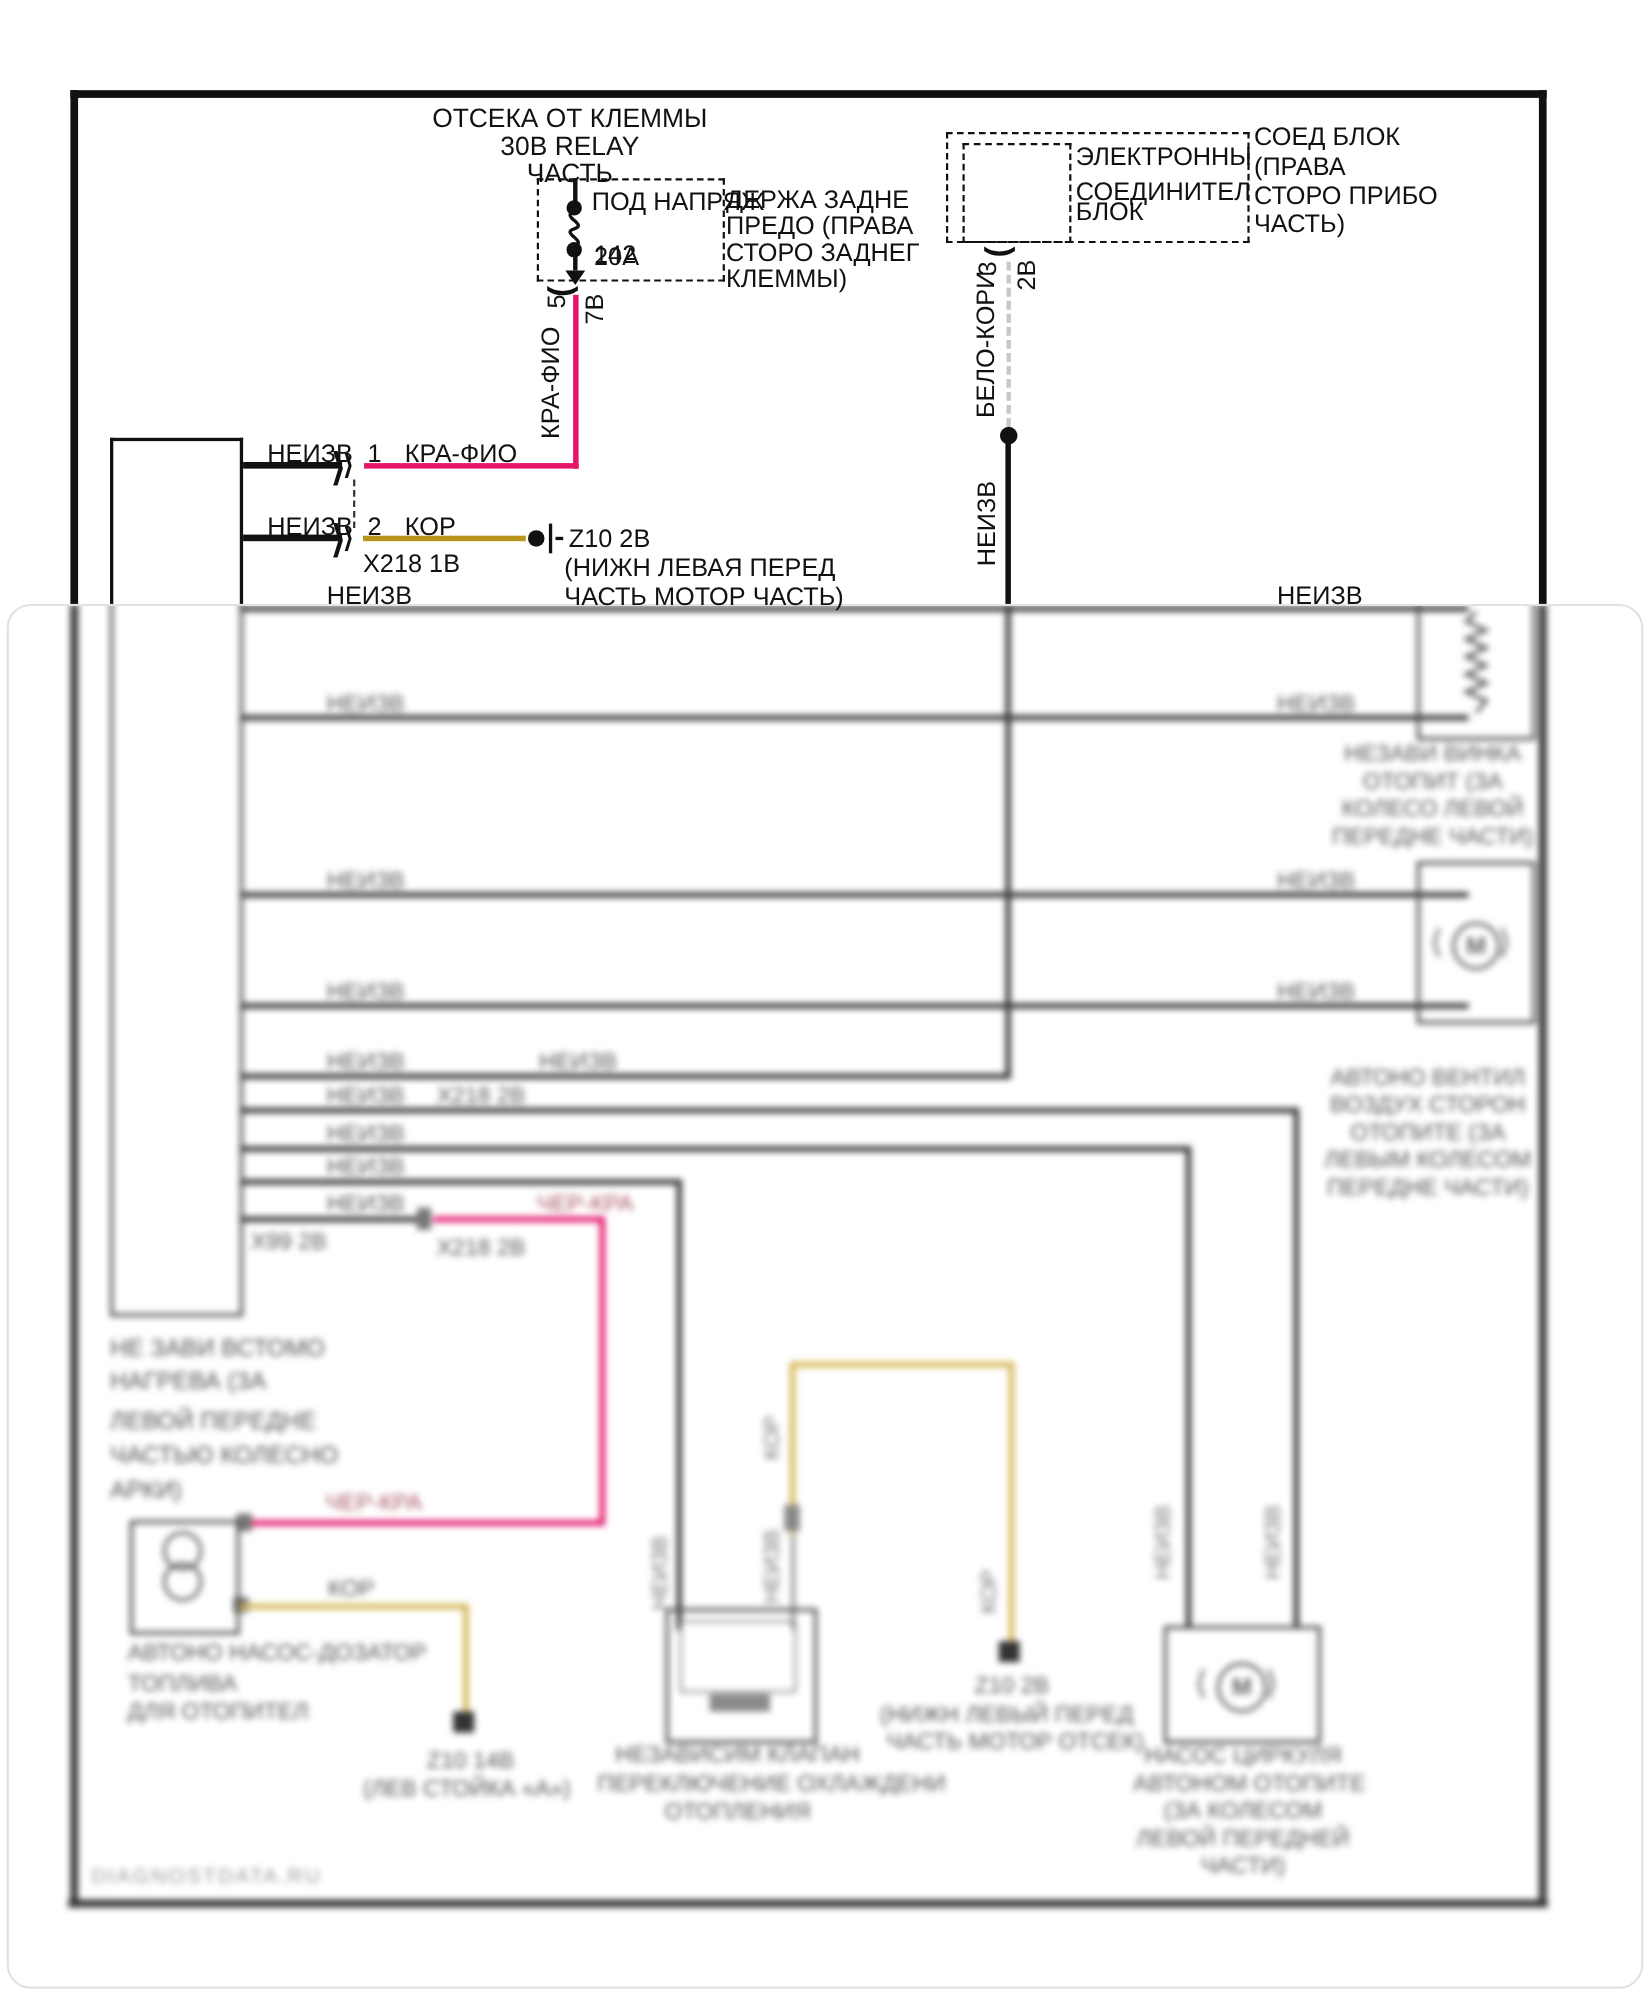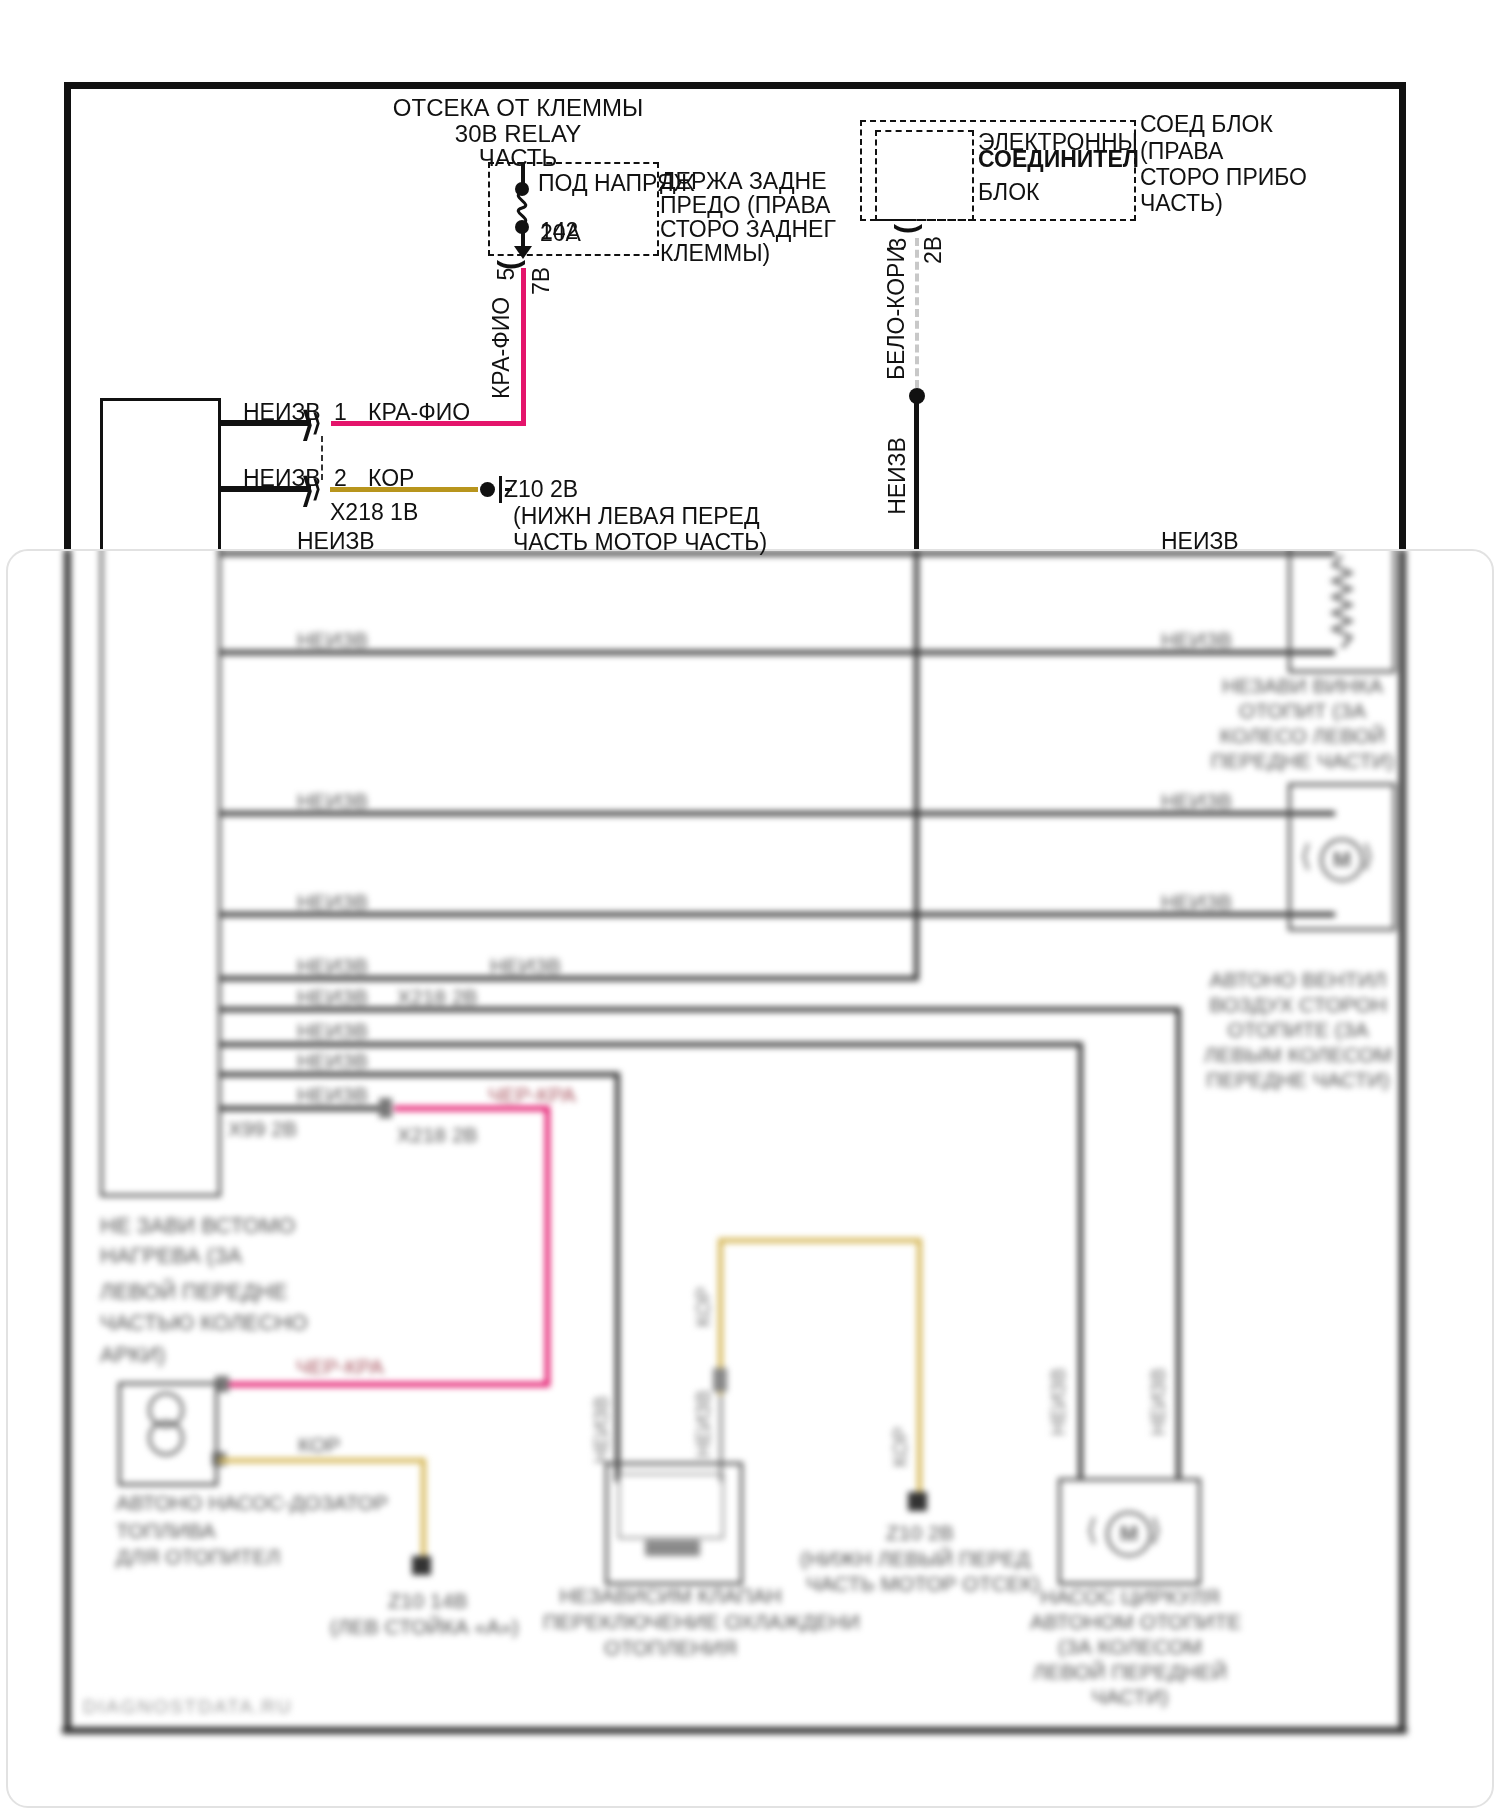--- a/index.html
+++ b/index.html
@@ -95,27 +95,27 @@
   <div class="arc" style="left:312px;top:475px;font-size:24px;">⟩</div>
   <div class="lbl" style="left:243px;top:466px;">НЕИЗВ</div>
   <div class="lbl" style="left:334px;top:466px;">2</div>
   <div class="lbl" style="left:368px;top:466px;">КОР</div>
   <div class="lbl" style="left:330px;top:500px;">X218 1В</div>
   <div class="hl wire-olive" style="left:330px;top:487px;width:148px;height:5px;"></div>
 
   <div class="dot" style="left:480px;top:482px;width:15px;height:15px;"></div>
   <div class="vl" style="left:499px;top:476px;width:3px;height:27px;"></div>
   <div class="hl" style="left:505px;top:488px;width:7px;height:3px;"></div>
-  <div class="lbl" style="left:504px;top:477px;">Z10 2В</div>
+  <div class="lbl" style="left:517px;top:477px;">Z10 2В</div>
   <div class="lbl" style="left:513px;top:504px;">(НИЖН ЛЕВАЯ ПЕРЕД</div>
 
   <div class="dashbox" style="left:860px;top:120px;width:272px;height:97px;"></div>
   <div class="dashbox" style="left:875px;top:130px;width:95px;height:87px;"></div>
   <div class="lbl" style="left:978px;top:130px;">ЭЛЕКТРОННЫ</div>
-  <div class="lbl" style="left:978px;top:147px;font-weight:bold;">СОЕДИНИТЕЛ</div>
+  <div class="lbl" style="left:978px;top:162px;">СОЕДИНИТЕЛ</div>
   <div class="lbl" style="left:978px;top:180px;">БЛОК</div>
   <div class="lbl" style="left:1140px;top:112px;">СОЕД БЛОК</div>
   <div class="lbl" style="left:1140px;top:139px;">(ПРАВА</div>
   <div class="lbl" style="left:1140px;top:165px;">СТОРО ПРИБО</div>
   <div class="lbl" style="left:1140px;top:191px;">ЧАСТЬ)</div>
   <div class="cup" style="left:905px;top:212px;">)</div>
   <div class="vtext" style="left:898px;top:244px;">3</div>
   <div class="vtext" style="left:933px;top:250px;">2В</div>
 
   <div class="dashed-gray" style="left:915px;top:238px;height:150px;"></div>

